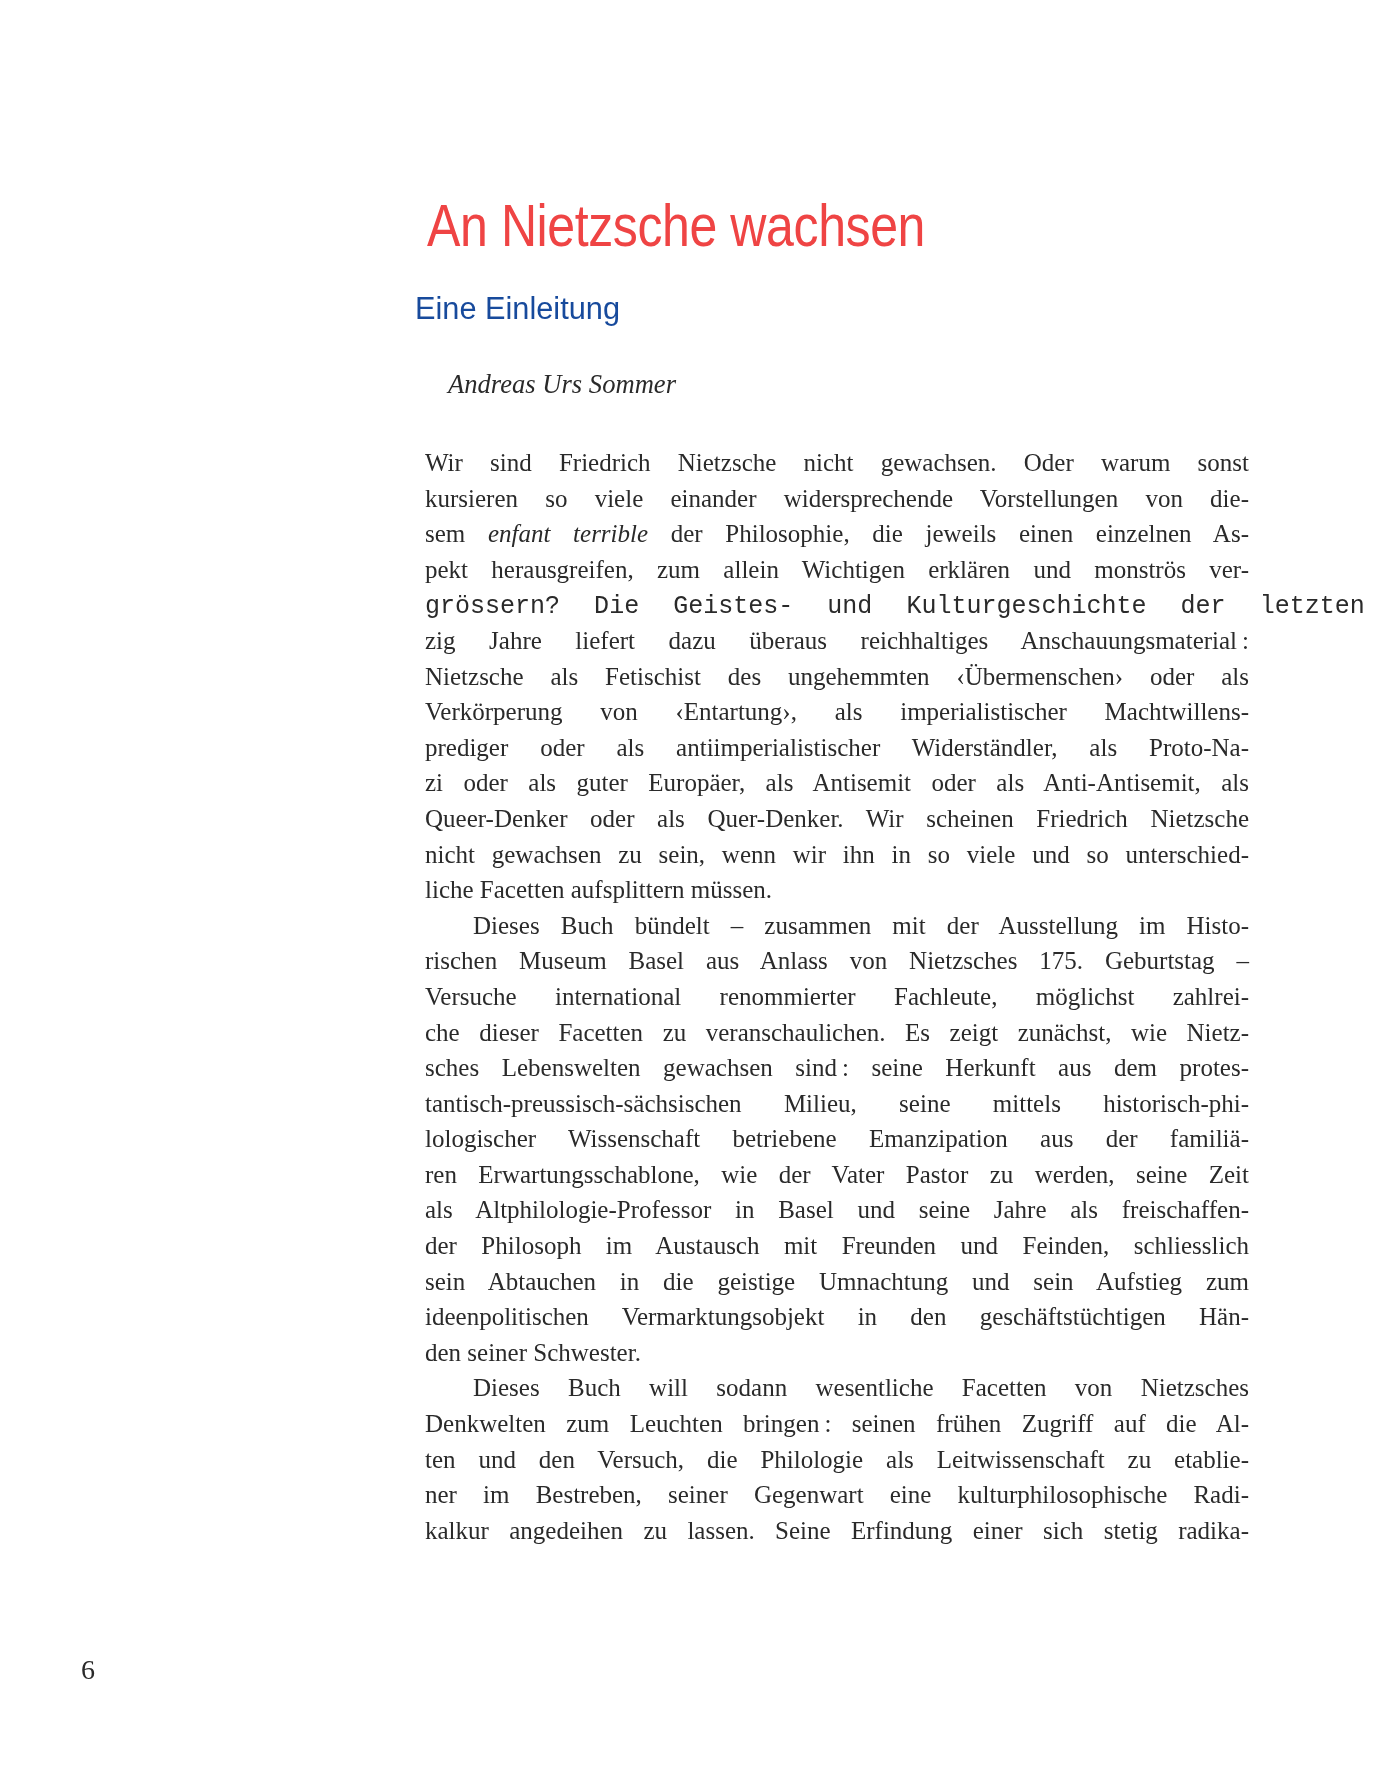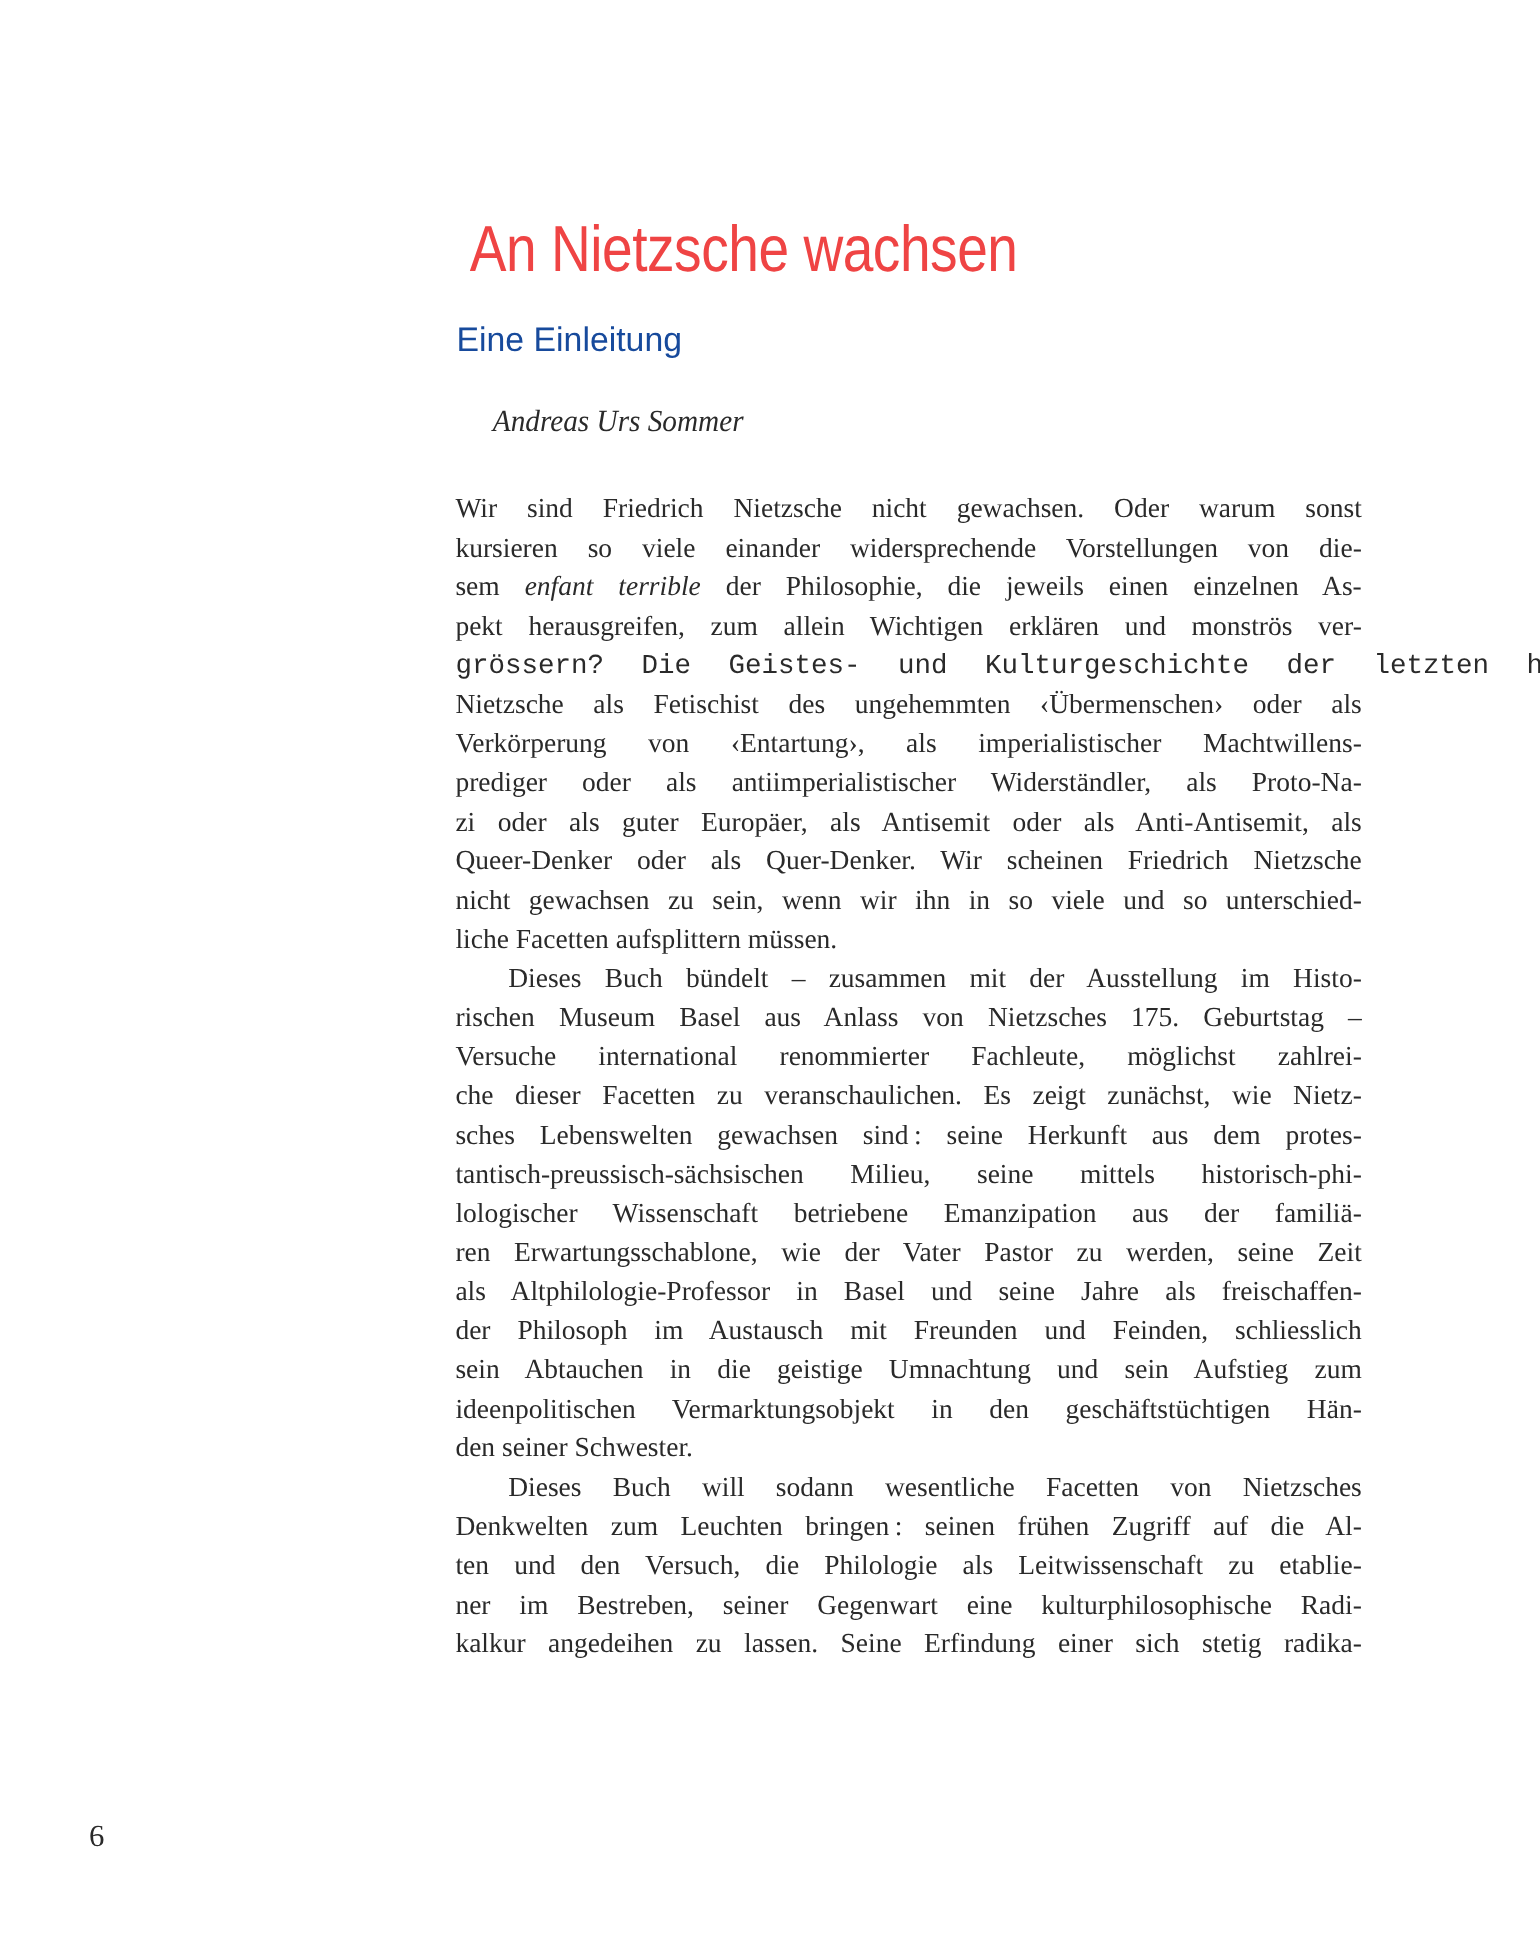--- a/index.html
+++ b/index.html
@@ -43,21 +43,21 @@
     position: absolute;
     left: 448px;
     top: 370px;
     font-style: italic;
     font-size: 28px;
     line-height: 1;
     white-space: nowrap;
   }
   .bodytext {
     position: absolute;
-    left: 414px;
+    left: 425px;
     top: 445px;
     width: 824px;
     font-size: 25px;
     line-height: 35.6px;
   }
   .paragraph { margin: 0; }
   .line {
     white-space: nowrap;
     height: 35.6px;
   }
@@ -90,20 +90,21 @@
 
   <div class="author"><span class="fit-inner" style="transform: scaleX(0.949691);">Andreas Urs Sommer</span></div>
 
   <section class="bodytext">
       <div class="paragraph">
         <div class="line"><span class="line-inner" style="word-spacing: 20.9434px;">Wir sind Friedrich Nietzsche nicht gewachsen. Oder warum sonst</span></div>
         <div class="line"><span class="line-inner" style="word-spacing: 20.9509px;">kursieren so viele einander widersprechende Vorstellungen von die-</span></div>
         <div class="line"><span class="line-inner" style="word-spacing: 16.4149px;">sem <em>enfant terrible</em> der Philosophie, die jeweils einen einzelnen As-</span></div>
         <div class="line"><span class="line-inner" style="word-spacing: 17.0762px;">pekt herausgreifen, zum allein Wichtigen erklären und monströs ver-</span></div>
         <div class="line"><span class="line-inner" style="word-spacing: 19.1004px; font-family: Liberation Mono, monospace;">grössern? Die Geistes- und Kulturgeschichte der letzten hundertfünf-</span></div>
+        <div class="line"><span class="line-inner" style="word-spacing: 27.2812px;">zig Jahre liefert dazu überaus reichhaltiges Anschauungsmaterial :</span></div>
         <div class="line"><span class="line-inner" style="word-spacing: 20.6205px;">Nietzsche als Fetischist des ungehemmten ‹Übermenschen› oder als</span></div>
         <div class="line"><span class="line-inner" style="word-spacing: 31.5031px;">Verkörperung von ‹Entartung›, als imperialistischer Machtwillens-</span></div>
         <div class="line"><span class="line-inner" style="word-spacing: 25.6276px;">prediger oder als antiimperialistischer Widerständler, als Proto-Na-</span></div>
         <div class="line"><span class="line-inner" style="word-spacing: 14.1813px;">zi oder als guter Europäer, als Antisemit oder als Anti-Antisemit, als</span></div>
         <div class="line"><span class="line-inner" style="word-spacing: 16.3237px;">Queer-Denker oder als Quer-Denker. Wir scheinen Friedrich Nietzsche</span></div>
         <div class="line"><span class="line-inner" style="word-spacing: 10.5208px;">nicht gewachsen zu sein, wenn wir ihn in so viele und so unterschied-</span></div>
         <div class="line flush"><span class="line-inner">liche Facetten aufsplittern müssen.</span></div>
       </div>
       <div class="paragraph">
         <div class="line indent"><span class="line-inner" style="word-spacing: 14.8559px;">Dieses Buch bündelt – zusammen mit der Ausstellung im Histo-</span></div>

